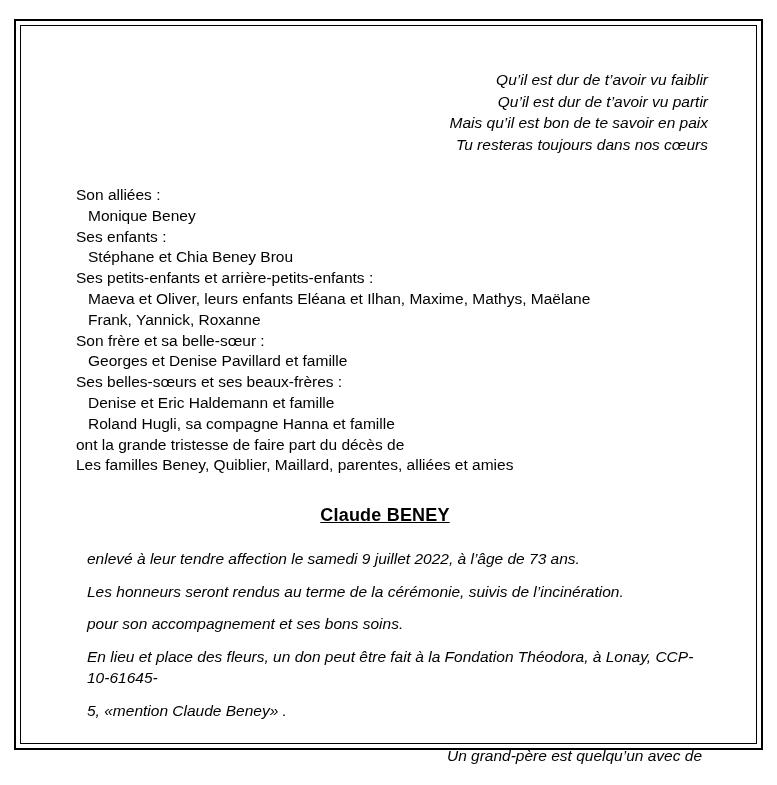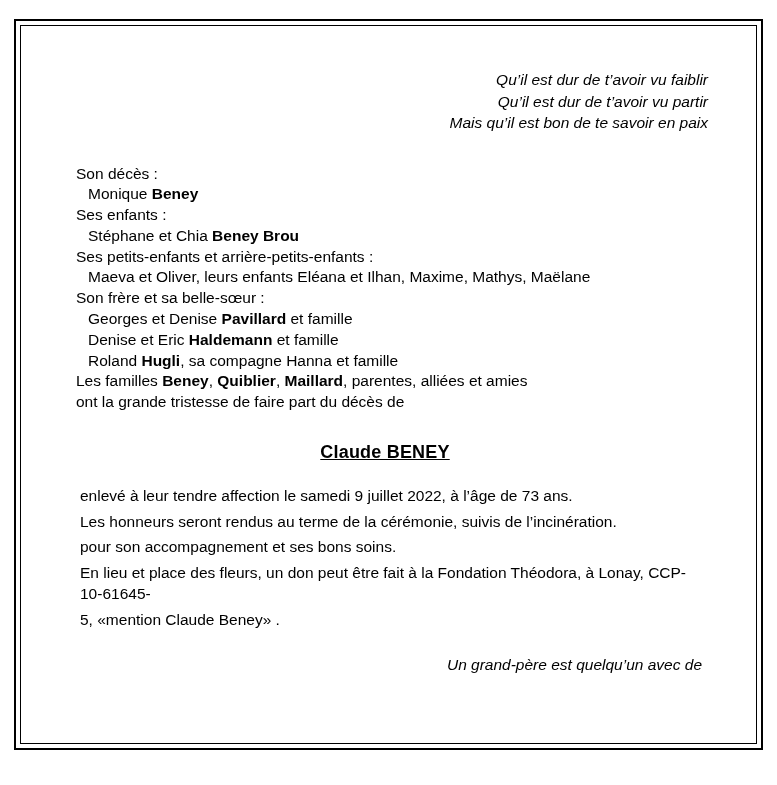--- a/index.html
+++ b/index.html
@@ -81,68 +81,72 @@
     text-decoration: underline;
   }
   .body-text {
     margin-top: 22px;
     font-size: 15.5px;
     line-height: 21.5px;
     padding-left: 22px;
     padding-right: 8px;
   }
   .body-text p {
-    margin: 4px;
+    margin: 11px;
+    font-style: italic;
   }
   .closing {
     margin-top: 24px;
     text-align: right;
     font-style: italic;
     font-size: 15.5px;
     line-height: 21.5px;
     padding-right: 14px;
   }
   .closing div {
     white-space: nowrap;
   }
-  b { font-weight: bold; }
+  b { font-weight: normal; }
 </style>
 </head>
 <body>
 
 <div class="page">
   <div class="frame-outer"></div>
   <div class="frame-inner"></div>
 
   <div class="content">
 
     <div class="epigraph">
       <div>Qu’il est dur de t’avoir vu faiblir</div>
       <div>Qu’il est dur de t’avoir vu partir</div>
       <div>Mais qu’il est bon de te savoir en paix</div>
+      <div>Tu resteras toujours dans nos cœurs</div>
     </div>
 
     <div class="family">
-      <p class="lead">Son décès :</p>
+      <p class="lead">Son alliées :</p>
       <p class="indent"><span>Monique </span><b>Beney</b><span></span></p>
 
       <p class="lead">Ses enfants :</p>
       <p class="indent"><span>Stéphane et Chia </span><b>Beney Brou</b><span></span></p>
 
       <p class="lead">Ses petits-enfants et arrière-petits-enfants :</p>
       <p class="indent"><span>Maeva et Oliver, leurs enfants Eléana et Ilhan, Maxime, Mathys, Maëlane</span><b></b><span></span></p>
+      <p class="indent"><span>Frank, Yannick, Roxanne</span><b></b><span></span></p>
 
       <p class="lead">Son frère et sa belle-sœur :</p>
       <p class="indent"><span>Georges et Denise </span><b>Pavillard</b><span> et famille</span></p>
 
+      <p class="lead">Ses belles-sœurs et ses beaux-frères :</p>
       <p class="indent"><span>Denise et Eric </span><b>Haldemann</b><span> et famille</span></p>
       <p class="indent"><span>Roland </span><b>Hugli</b><span>, sa compagne Hanna et famille</span></p>
 
+      <p class="lead">ont la grande tristesse de faire part du décès de</p>
       <p class="lead"><span>Les familles </span><b>Beney</b>, <b>Quiblier</b>, <b>Maillard</b><span>, parentes, alliées et amies</span></p>
-      <p class="lead">ont la grande tristesse de faire part du décès de</p>
     </div>
 
     <div class="deceased-name">Claude BENEY</div>
 
     <div class="body-text">
       <p>enlevé à leur tendre affection le samedi 9 juillet 2022, à l’âge de 73 ans.</p>
       <p>Les honneurs seront rendus au terme de la cérémonie, suivis de l’incinération.</p>
       <p>pour son accompagnement et ses bons soins.</p>
       <p>En lieu et place des fleurs, un don peut être fait à la Fondation Théodora, à Lonay, CCP-10-61645-</p>
       <p>5, «mention Claude Beney» .</p>

